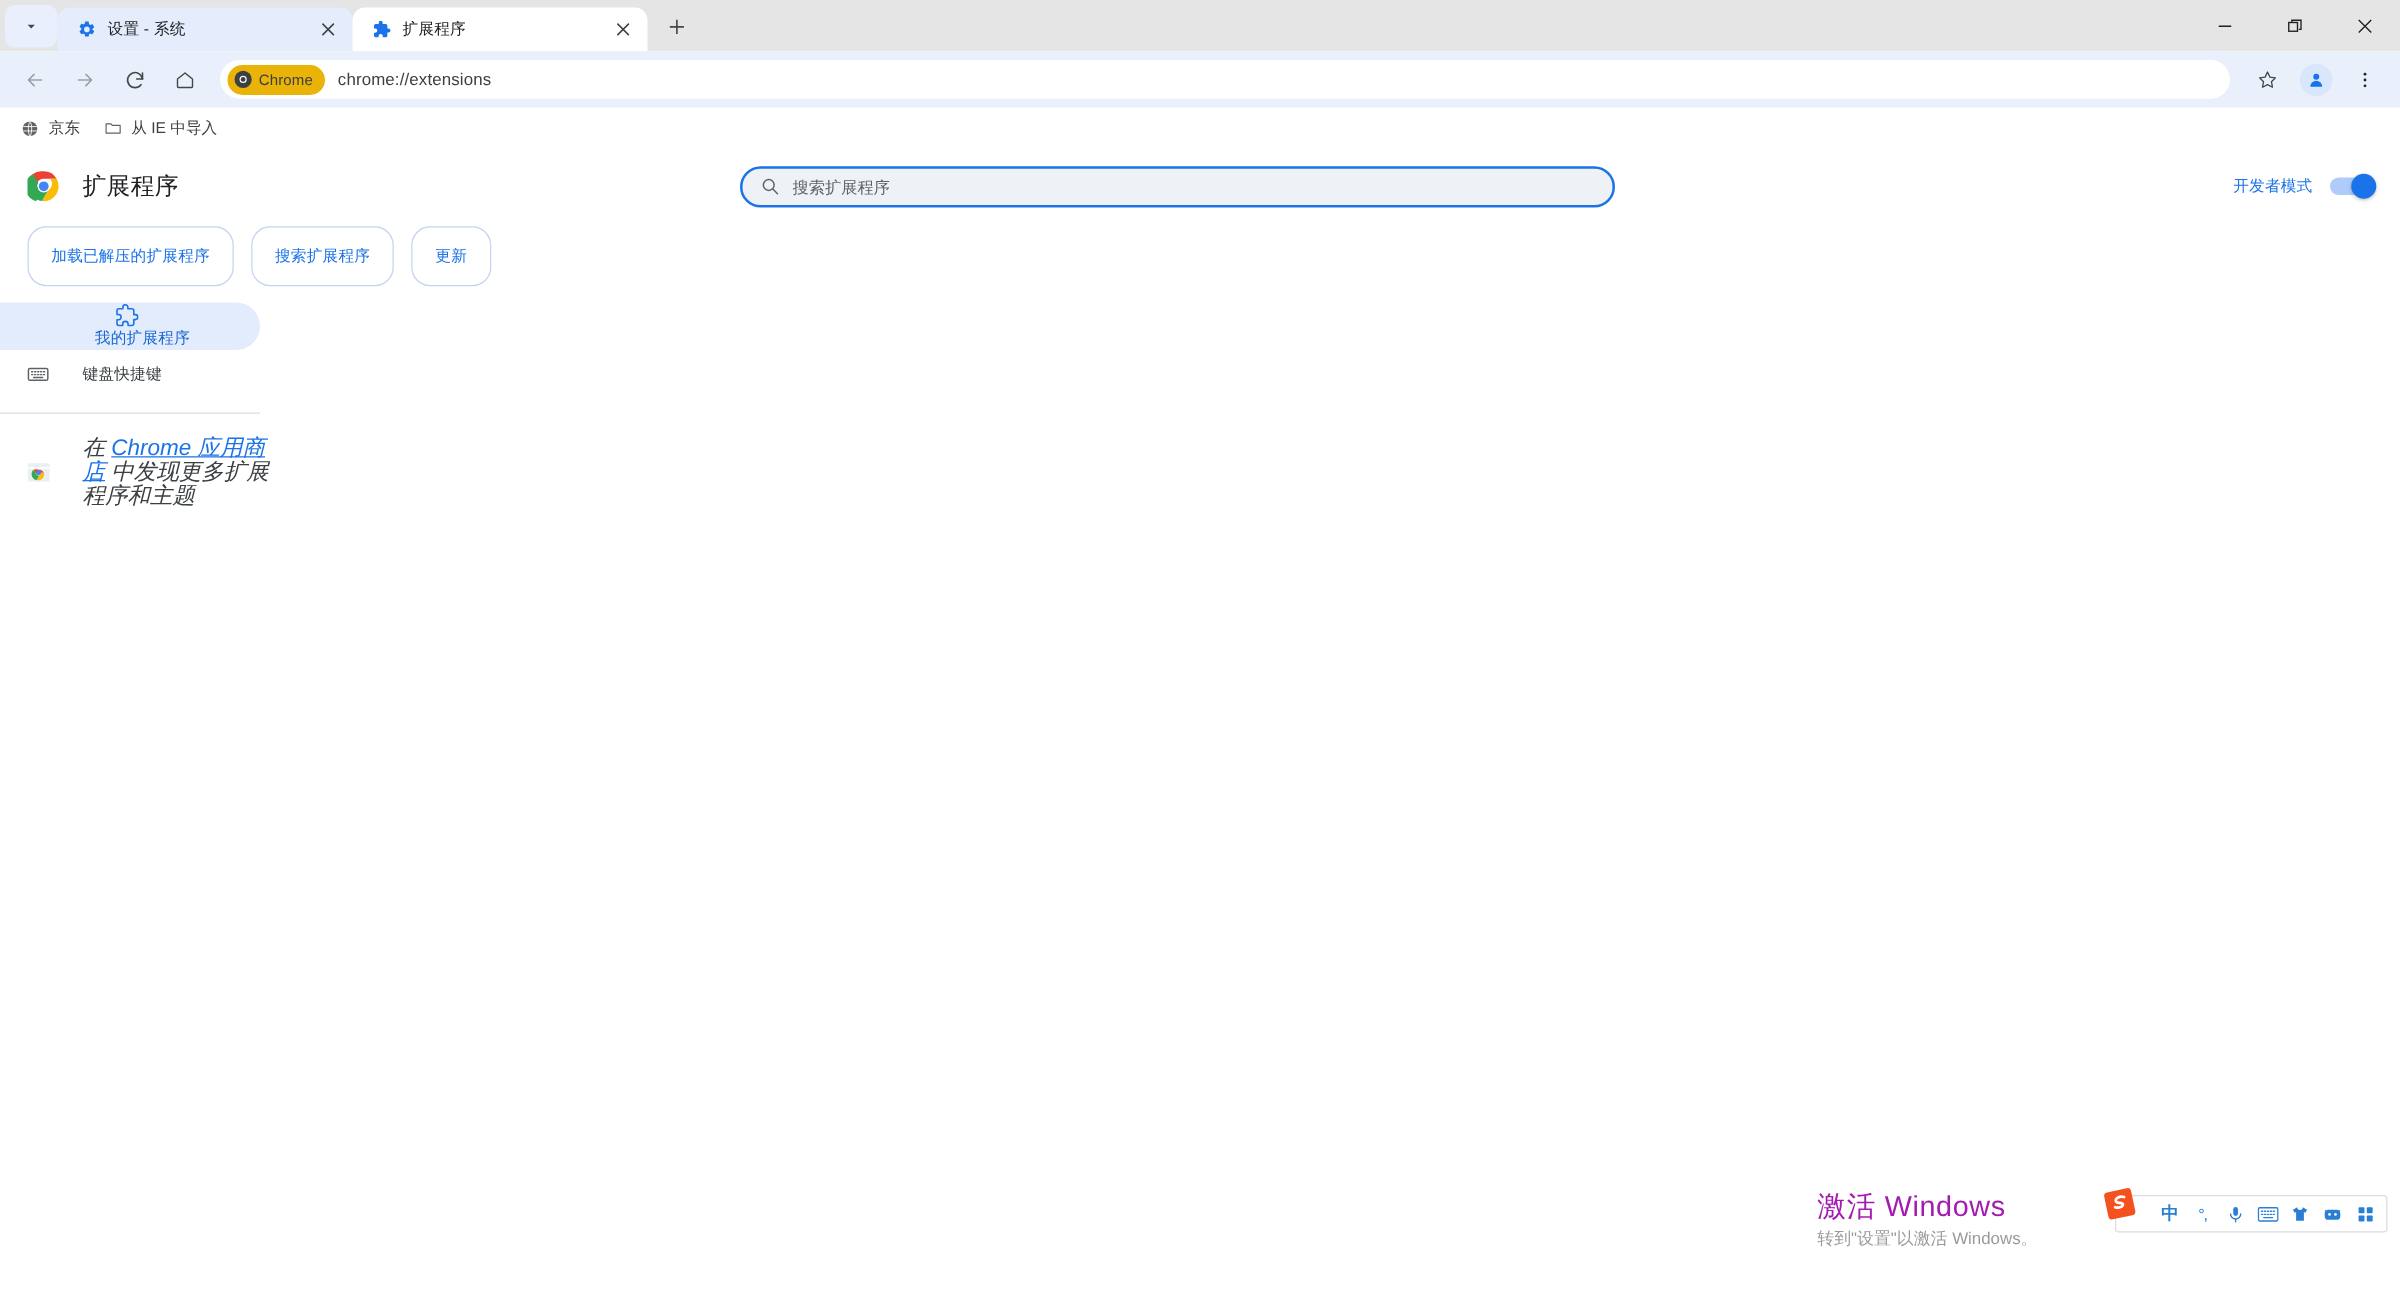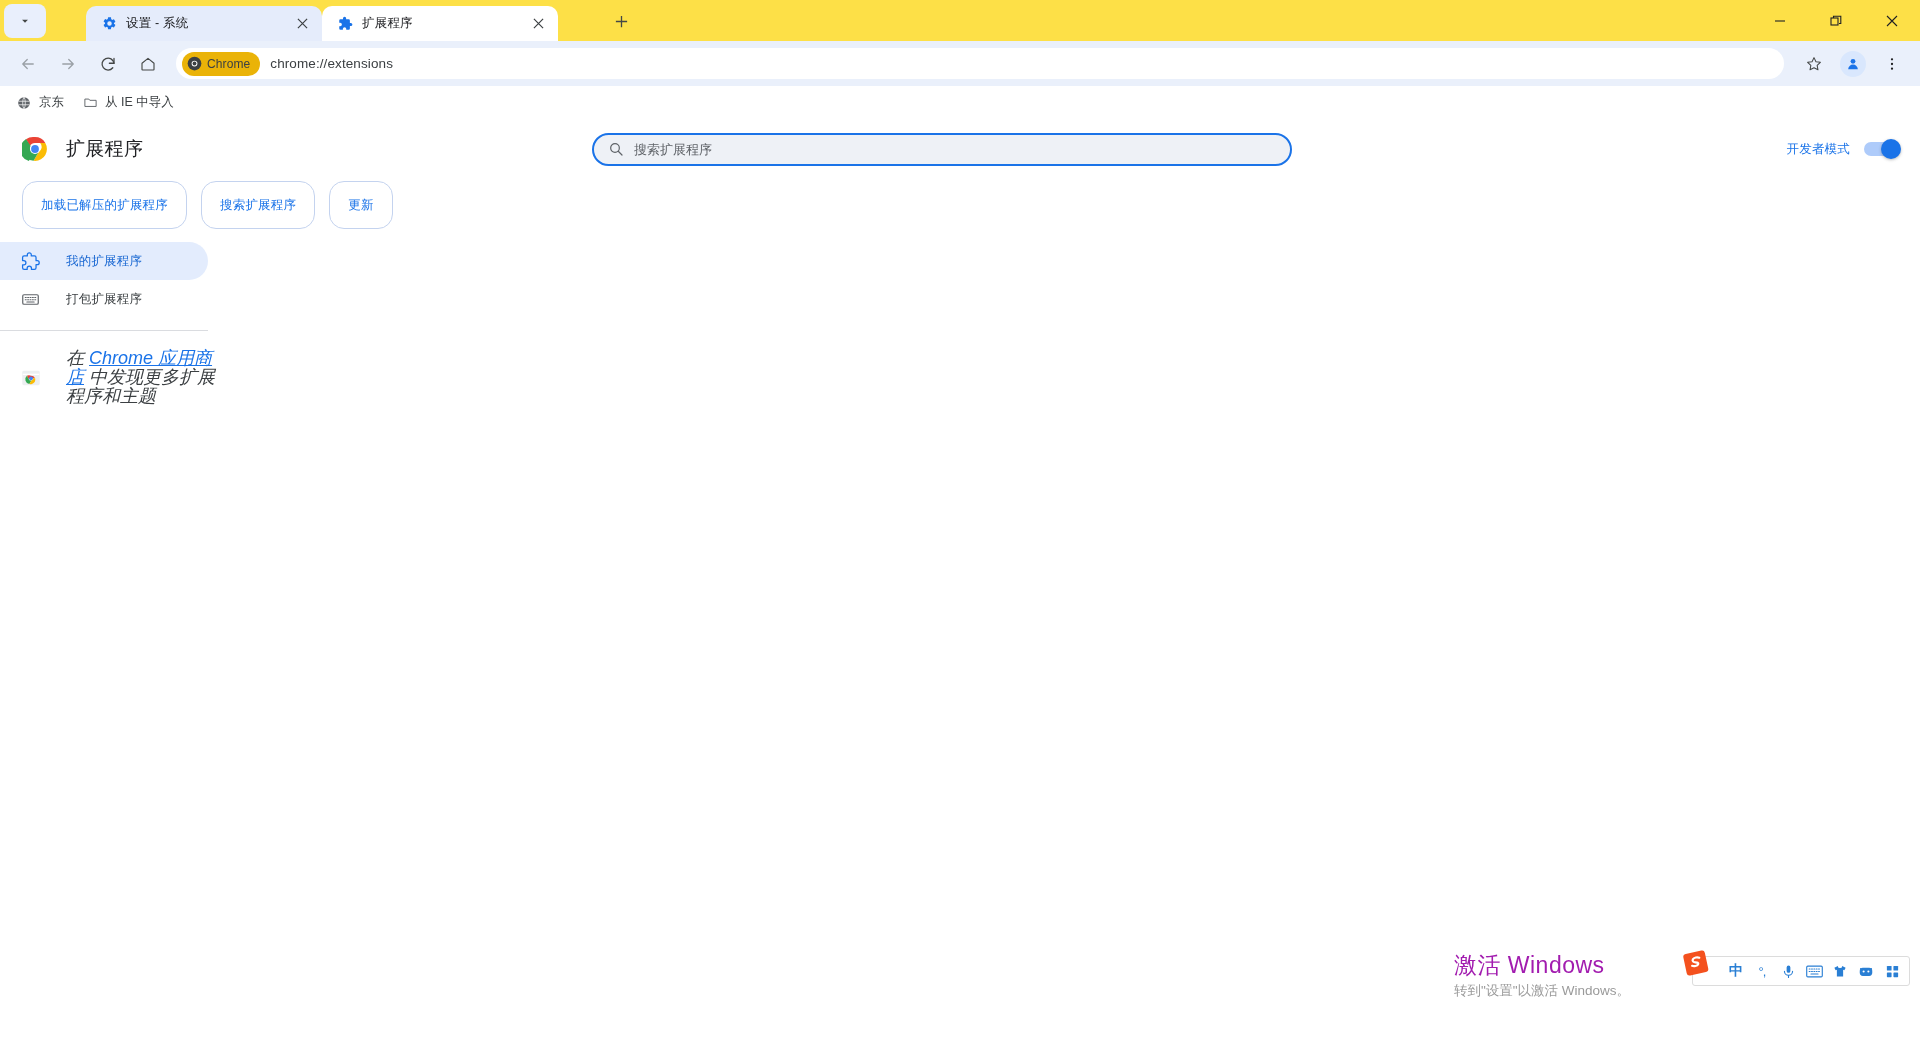--- a/index.html
+++ b/index.html
@@ -8,25 +8,24 @@
     height: 1040px;
     overflow: hidden;
     font-family: "Liberation Sans", "DejaVu Sans", sans-serif;
     background: #ffffff;
   }
 
   
   .tabstrip {
     position: relative;
     height: 41px;
-    background: #fde047;
+    background: #e5e5e5;
     display: flex;
     align-items: flex-end;
     padding-left: 0;
-    gap: 40px;
   }
   .tab-search {
     width: 42px; height: 34px;
     margin-left: 4px; margin-bottom: 3px;
     border-radius: 8px;
     display: flex; align-items: center; justify-content: center;
     background: #e9effc;
   }
   .tab-search svg { display:block; }
 
@@ -259,21 +258,21 @@
     padding-top: 10px;
   }
   .sb-item {
     height: 38px;
     display: flex;
     align-items: center;
     padding-left: 20px;
     border-radius: 0 19px 19px 0;
     margin-right: 48px;
   }
-  .sb-item.selected { background: #e3ecfd; }
+  .sb-item.selected { background: #e3ecfd; flex-direction: column; }
   .sb-item .sbicon {
     width: 20px; height: 20px;
     flex: 0 0 20px;
     margin-right: 26px;
     display:flex; align-items:center; justify-content:center;
   }
   .sb-item .sblabel {
     font-size: 12.5px;
     color: #3c4043;
     letter-spacing: .2px;
@@ -560,21 +559,21 @@
         <span class="sblabel">我的扩展程序</span>
       </div>
 
       <div class="sb-item">
         <span class="sbicon">
           <svg width="19" height="19" viewBox="0 0 24 24">
             <rect x="2.2" y="6" width="19.6" height="12" rx="1.6" fill="none" stroke="#5f6368" stroke-width="1.5"></rect>
             <path d="M5.4 9.4h1.2M8.4 9.4h1.2M11.4 9.4h1.2M14.4 9.4h1.2M17.4 9.4h1.2M5.4 12.3h1.2M8.4 12.3h1.2M11.4 12.3h1.2M14.4 12.3h1.2M17.4 12.3h1.2M7.4 15.2h9.2" stroke="#5f6368" stroke-width="1.4" stroke-linecap="round"></path>
           </svg>
         </span>
-        <span class="sblabel">打包扩展程序</span>
+        <span class="sblabel">键盘快捷键</span>
       </div>
 
       <div class="sb-divider"></div>
 
       <div class="sb-footer">
         <span class="cwsicon">
           <svg width="22" height="22" viewBox="0 0 24 24">
             <rect x="2.5" y="4" width="19" height="16" rx="1.6" fill="#eceff1"></rect>
             <path d="M3 8h18" stroke="#ffffff" stroke-width="1.4"></path>
             <path d="M12 9.6a5.2 5.2 0 0 1 4.5 2.6H12a2.6 2.6 0 0 0-2.25 1.3L7.5 9.6A5.18 5.18 0 0 1 12 9.6z" fill="#ea4335"></path>

